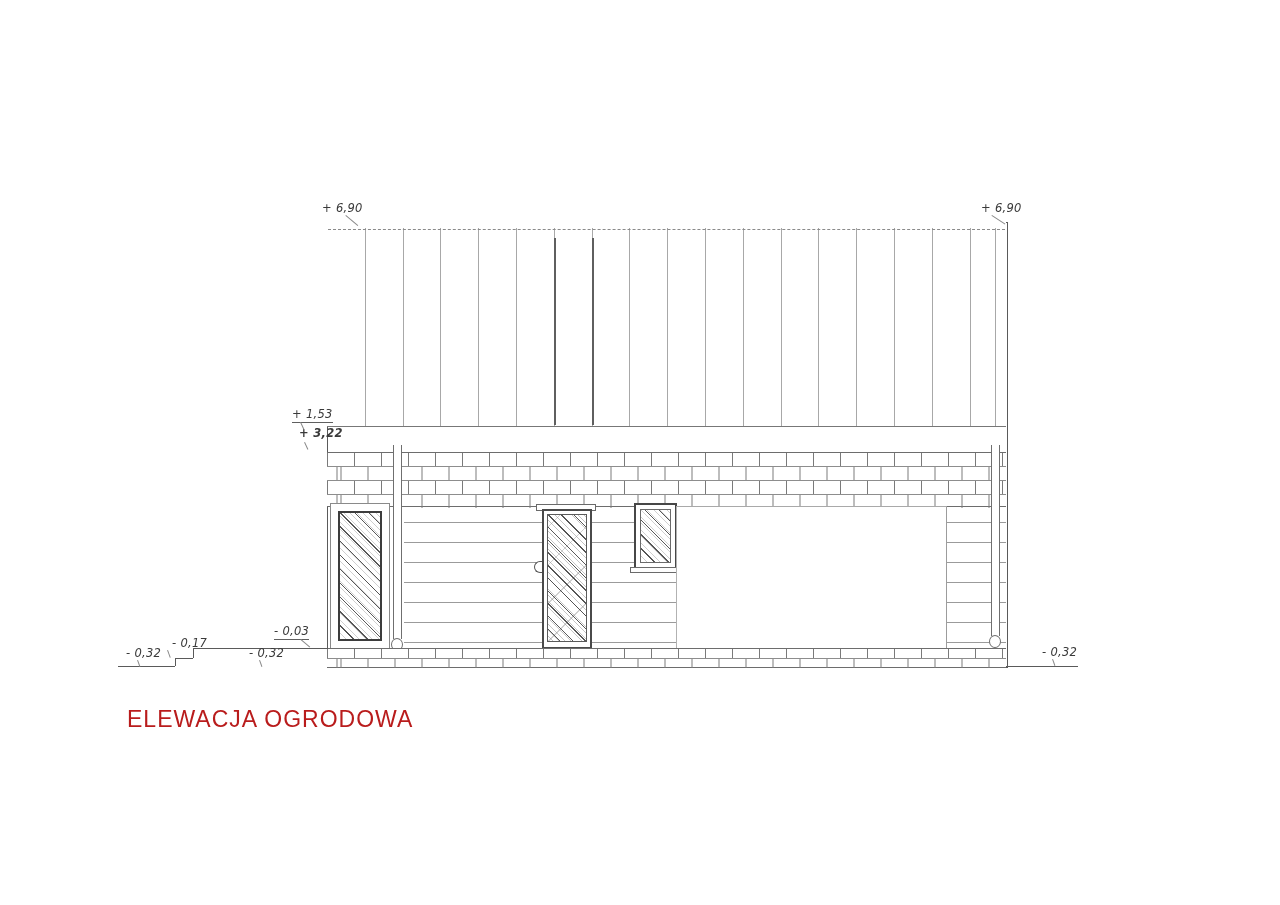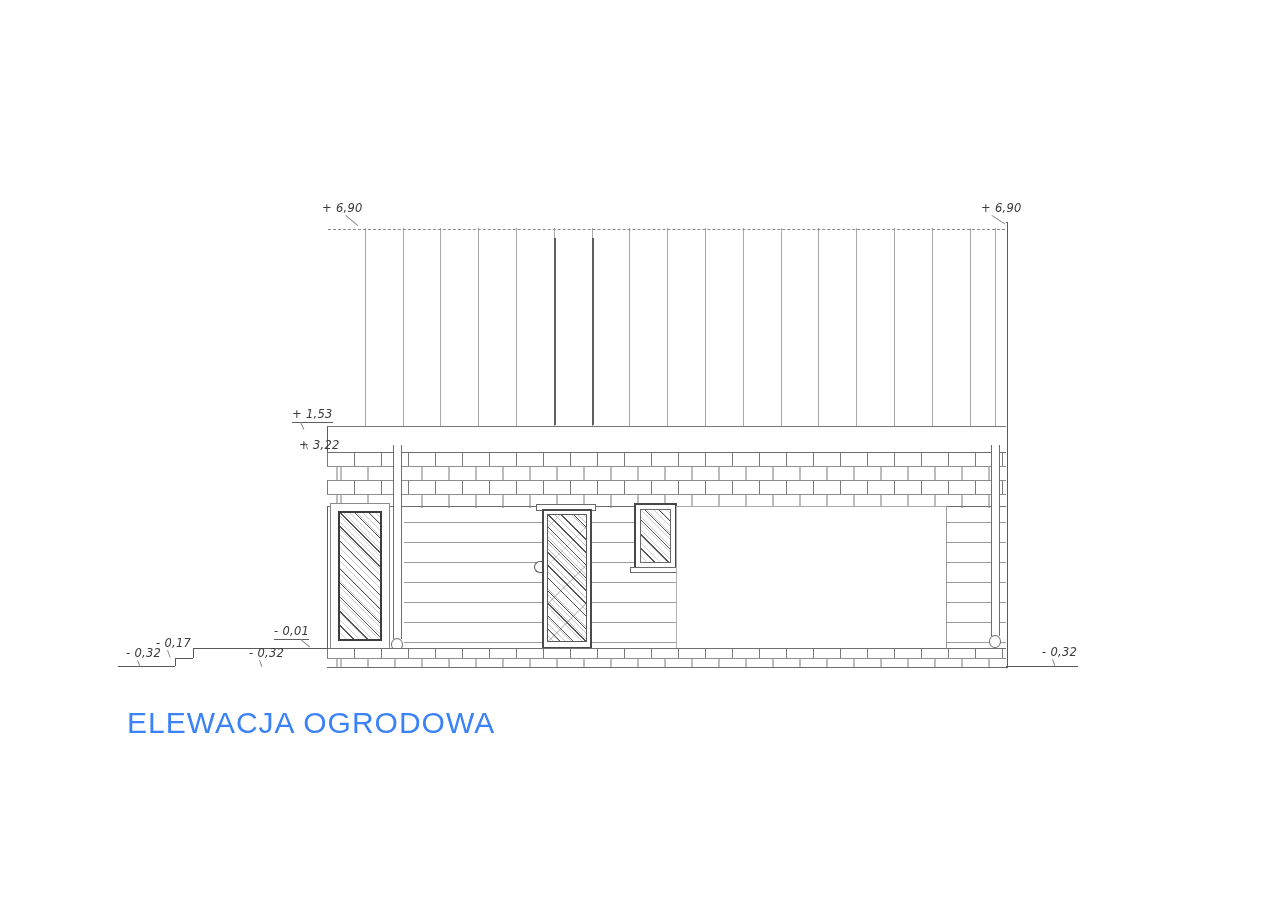--- a/index.html
+++ b/index.html
@@ -52,21 +52,21 @@
   .gline{height:0;border-top:1px solid #5a5a5a;}
   .vline{width:0;border-left:1px solid #5a5a5a;}
 
   
   .ann{position:absolute;font-family:"DejaVu Sans",sans-serif;font-style:italic;
        font-size:11.5px;color:#3a3a3a;white-space:nowrap;letter-spacing:.3px;}
   .ann.u{border-bottom:1px solid #5f5f5f;padding-bottom:1px;}
   .leader{position:absolute;height:1px;background:#8a8a8a;transform-origin:0 0;}
 
   .title{position:absolute;font-family:"Liberation Sans","DejaVu Sans",sans-serif;
-         font-size:30px;color:#3b82f6;letter-spacing:1px;font-weight:400;}
+         font-size:23px;color:#b91c1c;letter-spacing:1px;font-weight:400;}
 </style>
 </head>
 <body>
 
 <div class="sheet">
 
   <div class="abs outline" style="left:327px;top:222px;width:679px;height:444px;"></div>
 
   <div class="abs upper" style="left:327px;top:222px;width:679px;height:204px;">
       <div class="panel-line" style="left: 37.8px;"></div>
@@ -139,25 +139,25 @@
   <div class="abs gline" style="left:1006px;top:666px;width:72px;"></div>
 
   <div class="title" style="left:127px;top:706px;">ELEWACJA OGRODOWA</div>
 
 <div class="ann" style="left: 322px; top: 201px;">+ 6,90</div>
     <div class="leader" style="left: 346px; top: 215px; width: 16px; transform: rotate(40deg);"></div>
     <div class="ann" style="left: 981px; top: 201px;">+ 6,90</div>
     <div class="leader" style="left: 992px; top: 215px; width: 16px; transform: rotate(33deg);"></div>
     <div class="ann u" style="left: 292px; top: 407px;">+ 1,53</div>
     <div class="leader" style="left: 301px; top: 422px; width: 8px; transform: rotate(65deg);"></div>
-    <div class="ann" style="left: 299px; top: 438px;">+ 3,22</div>
+    <div class="ann" style="left: 299px; top: 426px; font-weight: bold;">+ 3,22</div>
     <div class="leader" style="left: 305px; top: 442px; width: 8px; transform: rotate(65deg);"></div>
-    <div class="ann u" style="left: 274px; top: 624px;">- 0,01</div>
+    <div class="ann u" style="left: 274px; top: 624px;">- 0,03</div>
     <div class="leader" style="left: 301px; top: 639px; width: 12px; transform: rotate(40deg);"></div>
-    <div class="ann" style="left: 156px; top: 636px;">- 0,17</div>
+    <div class="ann" style="left: 172px; top: 636px;">- 0,17</div>
     <div class="leader" style="left: 168px; top: 650px; width: 8px; transform: rotate(70deg);"></div>
     <div class="ann" style="left: 126px; top: 646px;">- 0,32</div>
     <div class="leader" style="left: 138px; top: 660px; width: 7px; transform: rotate(70deg);"></div>
     <div class="ann" style="left: 249px; top: 646px;">- 0,32</div>
     <div class="leader" style="left: 260px; top: 660px; width: 7px; transform: rotate(70deg);"></div>
     <div class="ann" style="left: 1042px; top: 645px;">- 0,32</div>
     <div class="leader" style="left: 1053px; top: 659px; width: 7px; transform: rotate(70deg);"></div>
   </div>
 
 </body></html>

